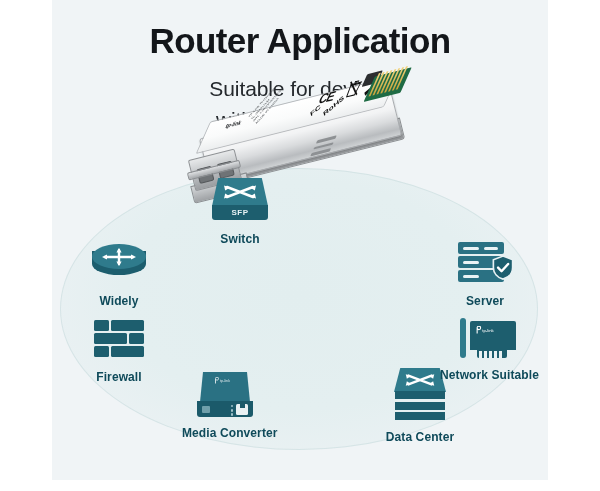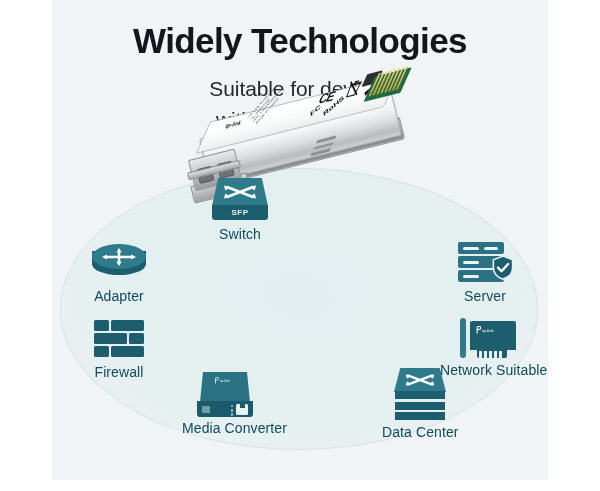--- a/index.html
+++ b/index.html
@@ -39,21 +39,21 @@
   .h2{
     margin:0;padding-top:15px;
     font-size:21px;line-height:1.38;font-weight:400;letter-spacing:-.1px;
     color:#24282c;
   }
 
   
   .node{position:absolute;text-align:center;}
   .node .art{position:relative;margin:0 auto;text-align:right;}
   .cap{
-    font-size:14px;font-weight:400;color:#0f4a5a;
+    margin-top:6px;font-size:12px;font-weight:700;color:#0f4a5a;
     letter-spacing:.1px;white-space:nowrap;
   }
 
   
   :root{
     --tealTop:#2f7b8c;
     --tealTopL:#35879a;
     --tealFace:#1d5e6e;
     --tealDeep:#17505f;
     --tealEdge:#124552;
@@ -194,21 +194,21 @@
 <body>
 
 <div class="stage">
 
   <div class="panel">
 
     <div class="ellipse"></div>
     <div class="ellipse-edge"></div>
 
     <div class="titleblock">
-      <h1 class="h1">Widely Technologies</h1>
+      <h1 class="h1">Router Application</h1>
       <p class="h2">Suitable for devices</p>
       <p class="h2" style="padding-top:2px">with SFP interface</p>
     </div>
 
     <div class="sfp">
 
       <div class="sfp-side"></div>
       <div class="sfp-body"></div>
       <div class="sfp-topface"></div>
 
@@ -288,21 +288,21 @@
         <div class="rt-body"></div>
         <div class="rt-top"></div>
         <svg class="rt-arrows" width="36" height="20" viewBox="0 0 36 20">
           <path d="M4 10 H32 M18 3 V17" stroke="#fff" stroke-width="2.4" stroke-linecap="round"></path>
           <path d="M1 10 L6 7.4 L6 12.6 Z" fill="#fff"></path>
           <path d="M35 10 L30 7.4 L30 12.6 Z" fill="#fff"></path>
           <path d="M18 1 L15.4 5.6 L20.6 5.6 Z" fill="#fff"></path>
           <path d="M18 19 L15.4 14.4 L20.6 14.4 Z" fill="#fff"></path>
         </svg>
       </div>
-      <div class="cap">Adapter</div>
+      <div class="cap">Widely</div>
     </div>
 
     <div class="node" style="left:36px;top:320px;width:62px;">
       <div class="art fw-wrap">
         <div class="brick" style="left:0;top:0;width:15px;height:11px"></div>
         <div class="brick" style="left:17px;top:0;width:33px;height:11px"></div>
         <div class="brick" style="left:0;top:13px;width:33px;height:11px"></div>
         <div class="brick" style="left:35px;top:13px;width:15px;height:11px"></div>
         <div class="brick" style="left:0;top:26px;width:15px;height:11px"></div>
         <div class="brick" style="left:17px;top:26px;width:33px;height:11px"></div>

